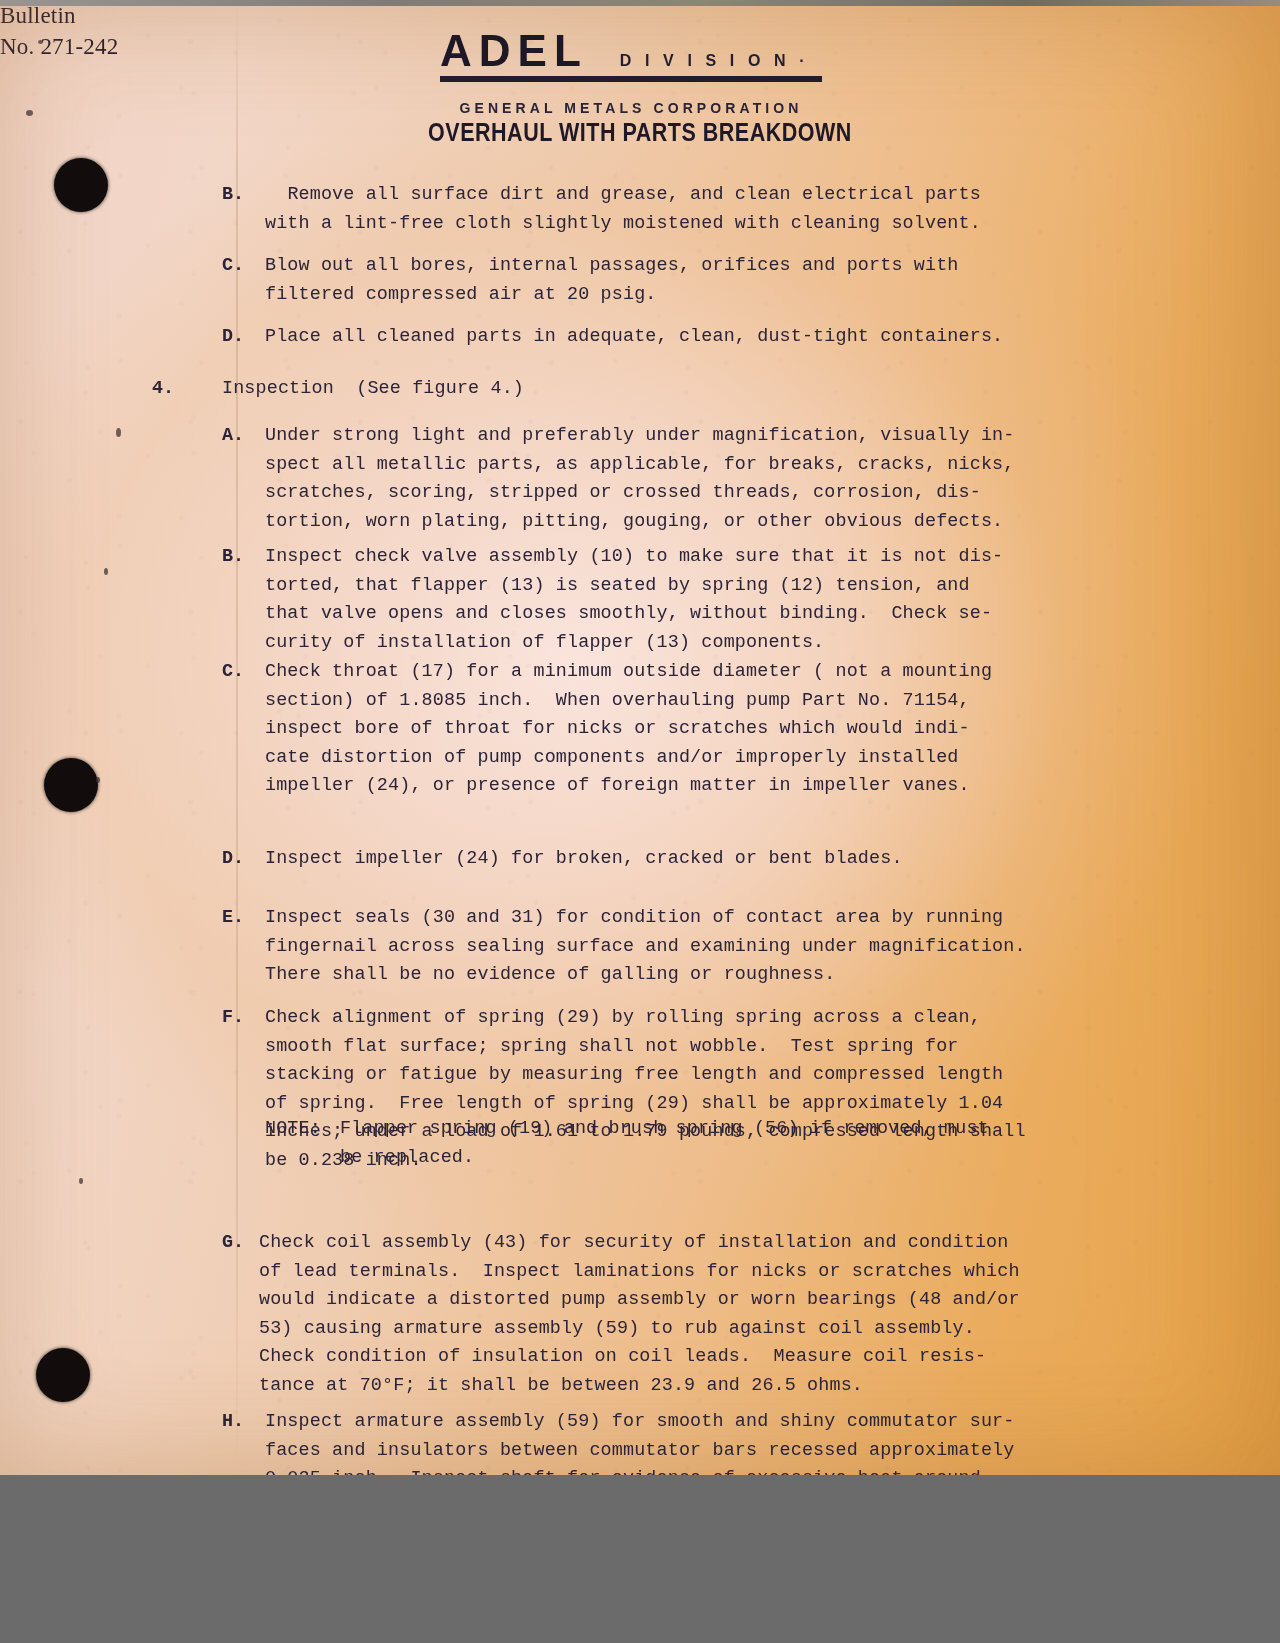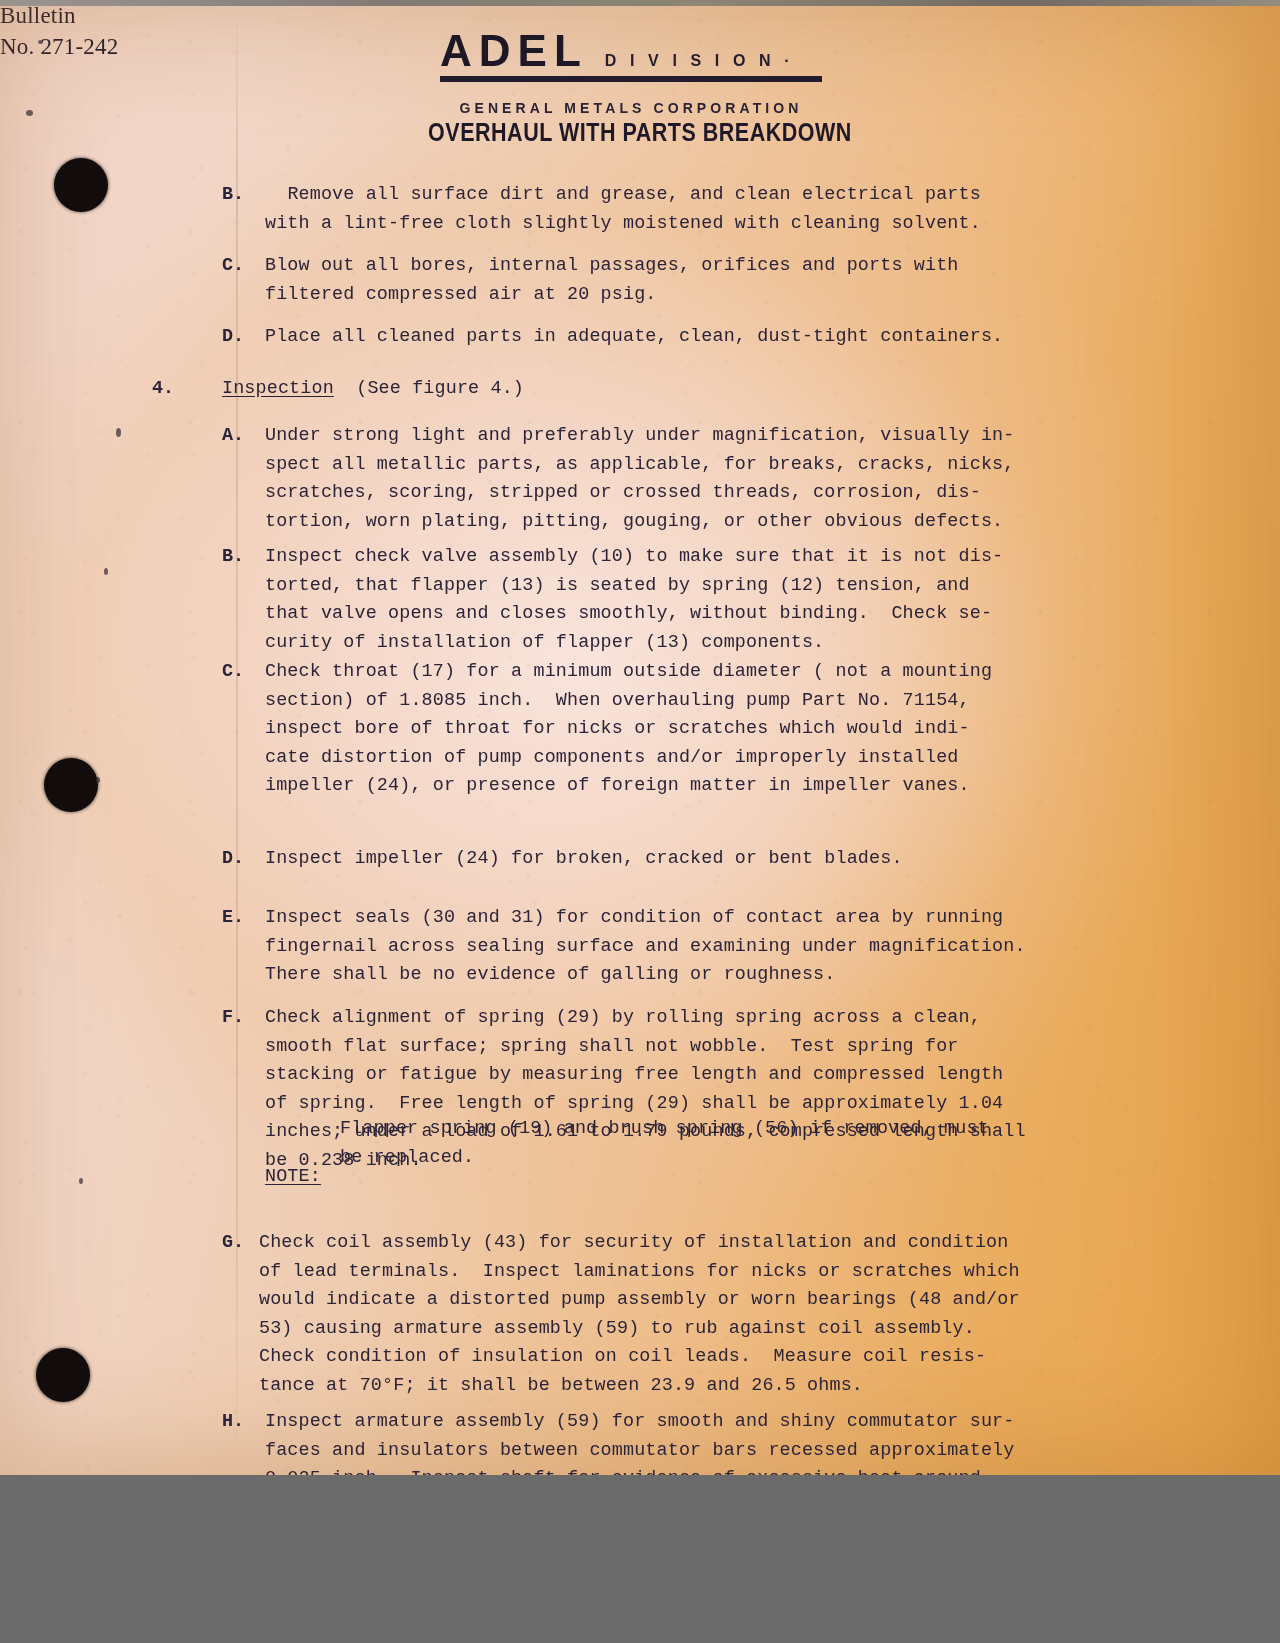--- a/index.html
+++ b/index.html
@@ -101,21 +101,21 @@
   #logo-block {
     position: absolute;
     left: 440px;
     top: 28px;
     width: 400px;
     text-align: left;
   }
   #adel-row {
     display: flex;
     align-items: baseline;
-    gap: 17px;
+    gap: 32px;
   }
   #adel {
     font-family: "Liberation Sans", "DejaVu Sans", sans-serif;
     font-weight: 700;
     font-size: 44px;
     letter-spacing: 7px;
     color: #1d1726;
     line-height: 46px;
   }
   #division {
@@ -176,21 +176,21 @@
     white-space: pre;
     letter-spacing: 0.15px;
   }
   .marker {
     position: absolute;
     font-size: 18.4px;
     line-height: 28.6px;
     color: #2b2338;
     font-weight: 600;
   }
-  .u { text-decoration: underline; text-underline-offset: 3px; margin-top: 48px; }
+  .u { text-underline-offset: 3px; }
 
   #footer-left {
     position: absolute;
     left: 148px;
     top: 1545px;
     font-size: 19px;
     color: #2b2338;
   }
   #footer-right {
     position: absolute;

